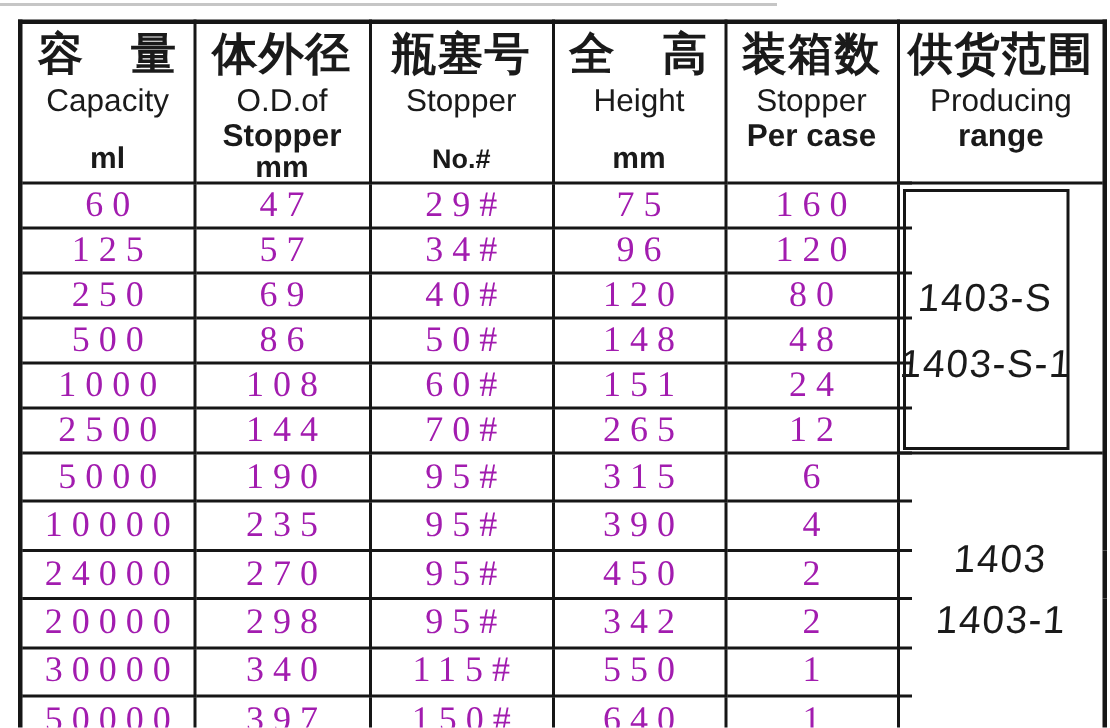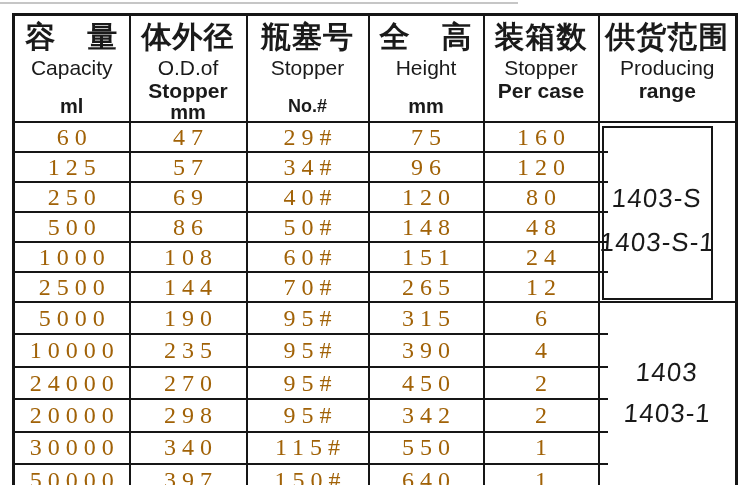--- a/index.html
+++ b/index.html
@@ -78,21 +78,21 @@
     font-weight: bold;
   }
   .unit.small { font-size: 18px; }
 
   
   td.num {
     font-family: "Liberation Serif", "DejaVu Serif", serif;
     font-size: 24px;
     letter-spacing: 6px;
     text-indent: 6px;
-    color: #a16207;
+    color: #a21caf;
   }
   
   td.cell-qty { position: relative; }
   td.cell-qty::after,
   th.qty-head::after {
     content: "";
     position: absolute;
     right: -10px;
     bottom: -2px;
     width: 10px;

